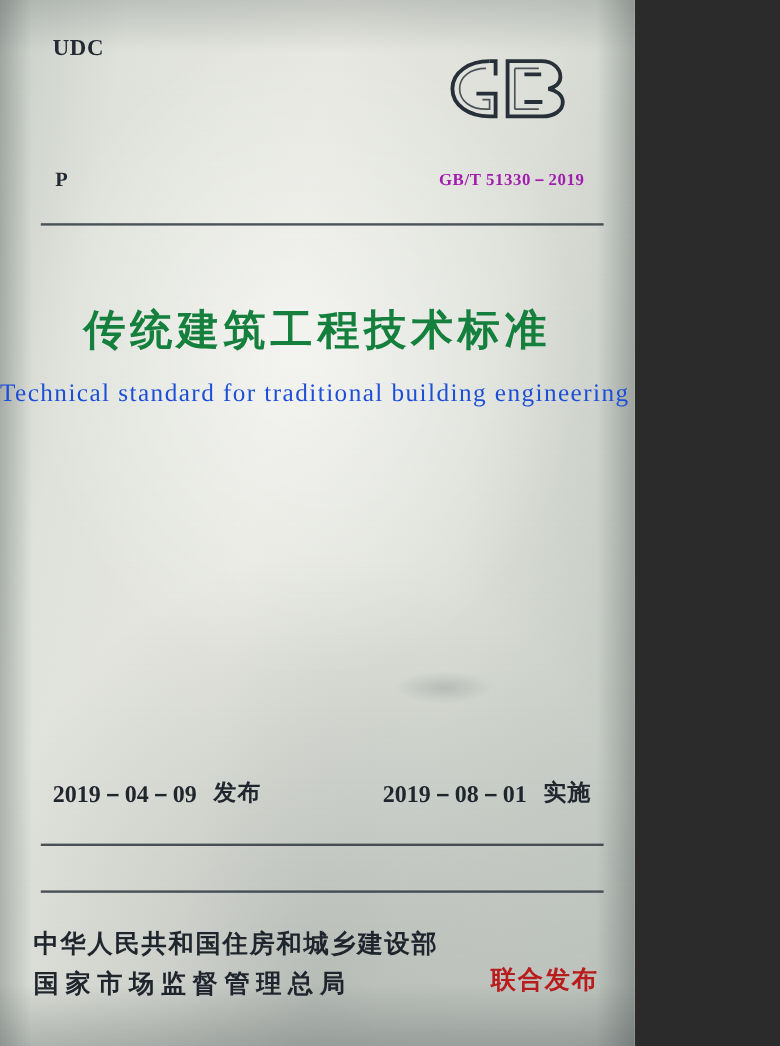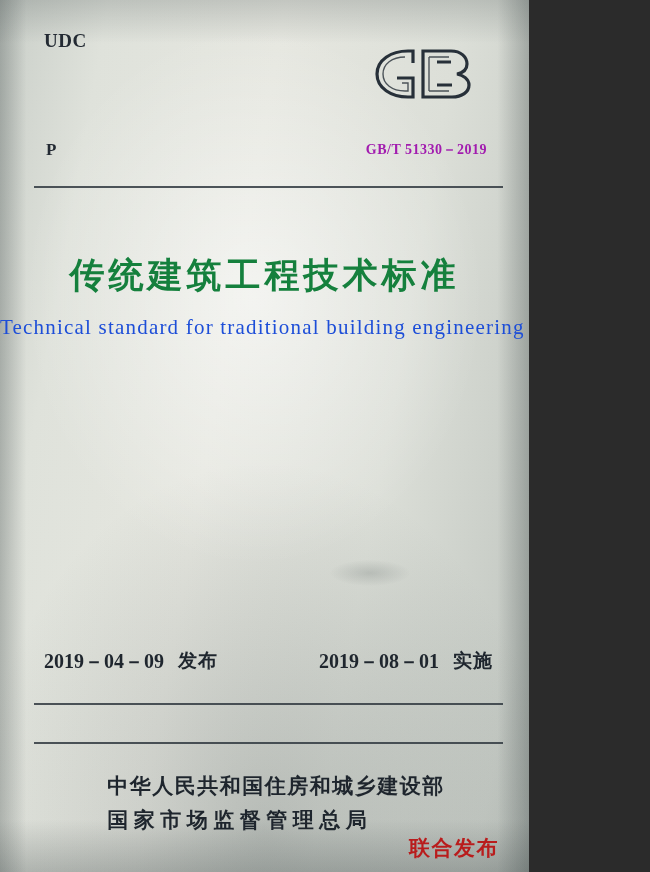--- a/index.html
+++ b/index.html
@@ -158,27 +158,26 @@
   .date-item .label {
     font-family: "DejaVu Sans", sans-serif;
     font-size: 19px;
     font-weight: 700;
     letter-spacing: 1px;
   }
 
   
   .publishers {
     position: absolute;
-    left: 53px;
+    left: 28px;
     right: 30px;
     top: 772px;
     display: flex;
     align-items: center;
     justify-content: space-between;
-    flex-direction: column;
   }
   .pub-lines {
     display: flex;
     flex-direction: column;
     gap: 6px;
   }
   .pub-line {
     font-family: "DejaVu Sans", sans-serif;
     font-weight: 700;
     font-size: 21px;

